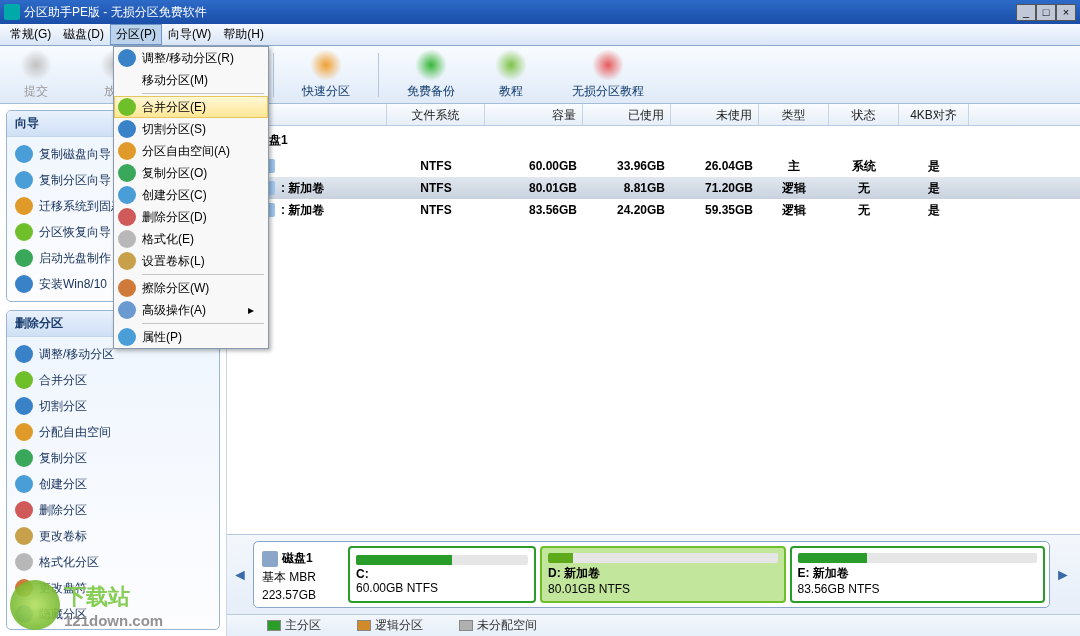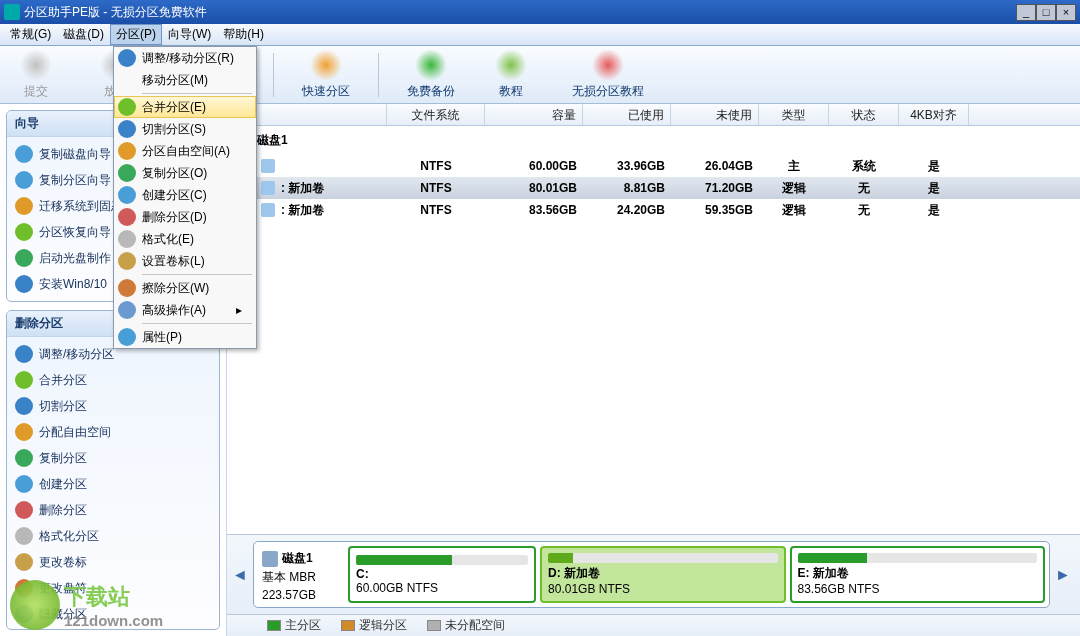--- a/index.html
+++ b/index.html
@@ -50,24 +50,24 @@
 .diskbar .dbox{flex:1;border:1px solid #8aa7c9;border-radius:5px;background:#fff;display:flex;align-items:stretch;padding:4px;gap:4px;}
 .dbox .dinfo{width:86px;padding:4px;display:flex;flex-direction:column;gap:2px;}
 .dbox .dinfo .dtitle{font-weight:bold;display:flex;gap:4px;align-items:center;}
 .dbox .part{border:2px solid;border-radius:4px;padding:3px 6px;display:flex;flex-direction:column;justify-content:center;position:relative;}
 .dbox .part .bar{height:10px;border-radius:2px;margin-bottom:2px;background:#e6e6e6;overflow:hidden;}
 .dbox .part .bar .fill{height:100%;}
 .dbox .part.c {border-color:#2a9c2a;flex:600;}
 .dbox .part.d {border-color:#6fbf2a;flex:800;background:#c2e69b;}
 .dbox .part.e {border-color:#2a9c2a;flex:835;}
 
-.legend{height:22px;background:linear-gradient(#f3f7fc,#e6eef8);border-top:1px solid #b6c8de;display:flex;align-items:center;gap:20px;padding:0 40px;color:#333;}
+.legend{height:22px;background:linear-gradient(#f3f7fc,#e6eef8);border-top:1px solid #b6c8de;display:flex;align-items:center;gap:36px;padding:0 40px;color:#333;}
 .legend .lbox{width:14px;height:11px;border:1px solid #888;margin-right:4px;display:inline-block;vertical-align:middle;}
 
-.dropdown{position:absolute;left:113px;top:46px;width:144px;background:#f8f8f8;border:1px solid #8a99ad;box-shadow:2px 2px 4px rgba(0,0,0,0.3);z-index:100;}
+.dropdown{position:absolute;left:113px;top:46px;width:156px;background:#f8f8f8;border:1px solid #8a99ad;box-shadow:2px 2px 4px rgba(0,0,0,0.3);z-index:100;}
 .dropdown .dditem{display:flex;align-items:center;height:22px;padding:0 14px 0 4px;gap:6px;}
 .dropdown .dditem.highlight{background:linear-gradient(#fff7d6,#ffe796);border:1px solid #e8c558;height:22px;padding:0 13px 0 3px;}
 .dropdown .dditem.disabled{color:#000000;}
 .dropdown .sep{height:1px;background:#c5c5c5;margin:2px 4px 2px 28px;}
 .dropdown .ddic{width:18px;height:18px;border-radius:9px;flex-shrink:0;}
 
 .watermark{position:absolute;left:10px;bottom:6px;display:flex;align-items:center;gap:4px;color:#7ac943;font-size:18px;font-weight:bold;opacity:0.9;}
 .watermark .wic{width:50px;height:50px;border-radius:25px;background:radial-gradient(#b3e060,#5faa1f);position:relative;}
 </style>
 </head>
@@ -187,26 +187,26 @@
           </div>
           <div class="litem">
             <div class="li-ic" style="background:#4a9ed8;"></div>
             <span>创建分区</span>
           </div>
           <div class="litem">
             <div class="li-ic" style="background:#d05a5a;"></div>
             <span>删除分区</span>
           </div>
           <div class="litem">
+            <div class="li-ic" style="background:#c8a04a;"></div>
+            <span>更改卷标</span>
+          </div>
+          <div class="litem">
             <div class="li-ic" style="background:#b8b8b8;"></div>
             <span>格式化分区</span>
-          </div>
-          <div class="litem">
-            <div class="li-ic" style="background:#c8a04a;"></div>
-            <span>更改卷标</span>
           </div>
           <div class="litem">
             <div class="li-ic" style="background:#d07a3a;"></div>
             <span>更改盘符</span>
           </div>
           <div class="litem">
             <div class="li-ic" style="background:#6a9ad0;"></div>
             <span>隐藏分区</span>
           </div>
           <div class="litem"></div>

